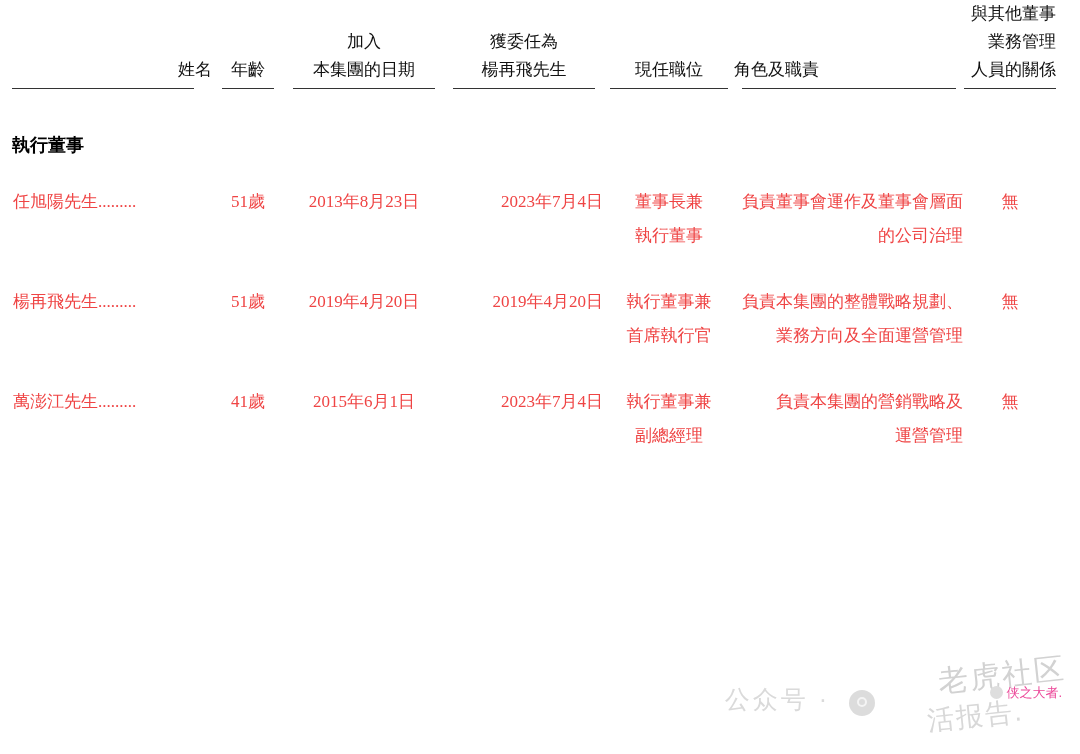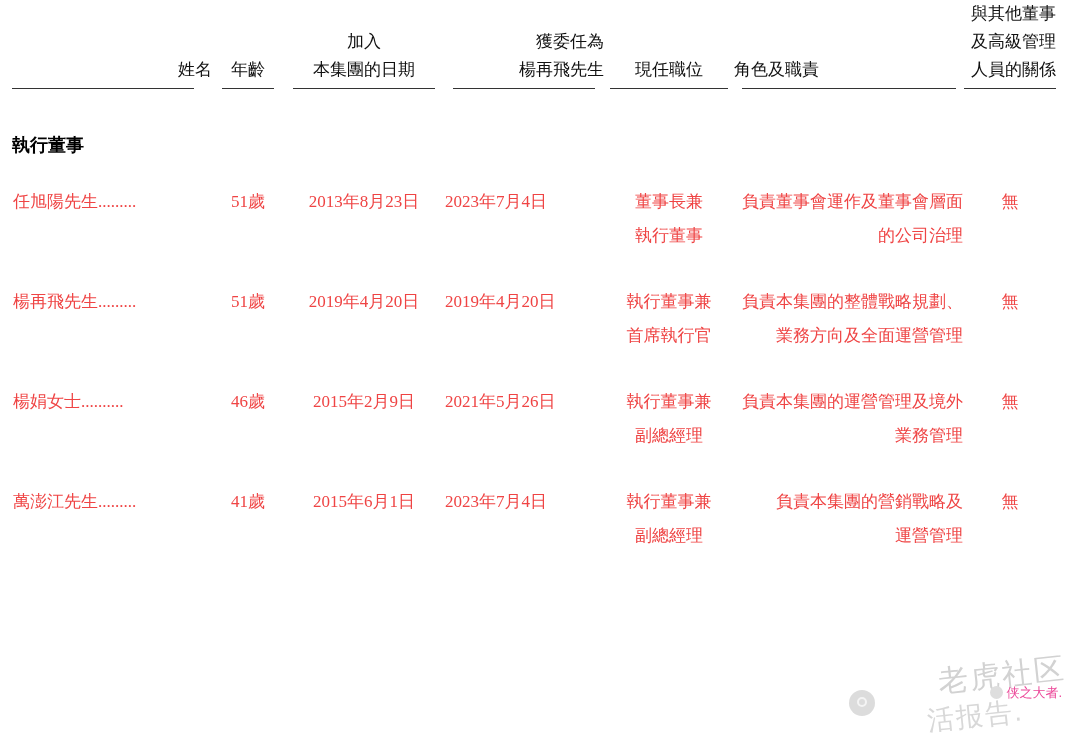--- a/index.html
+++ b/index.html
@@ -46,21 +46,21 @@
   col.c-age    { width: 72px; }
   col.c-join   { width: 160px; }
   col.c-appt   { width: 160px; }
   col.c-pos    { width: 130px; }
   col.c-role   { width: 230px; }
   col.c-rel    { width: 92px; }
 
   th.name-h   { text-align: right; }
   th.age-h    { text-align: center; }
   th.join-h   { text-align: center; }
-  th.appt-h   { text-align: right; }
+  th.appt-h   { text-align: center; }
   th.pos-h    { text-align: center; }
   th.role-h   { text-align: left; }
   th.rel-h    { text-align: right; }
 
   th .rule {
     display: block;
     border-bottom: 1px solid #333;
     height: 0;
     margin-top: 4px;
   }
@@ -82,21 +82,21 @@
     vertical-align: top;
     font-size: 17px;
     line-height: 34px;
     padding-top: 22px;
     padding-bottom: 10px;
     color: #ef4444;
   }
   td.name   { text-align: left; white-space: nowrap; letter-spacing: 0px; }
   td.age    { text-align: center; }
   td.join   { text-align: center; }
-  td.appt   { text-align: left; }
+  td.appt   { text-align: right; }
   td.pos    { text-align: center; }
   td.role   { text-align: right; }
   td.rel    { text-align: center; }
   td.rel .rel-inner { display: block; }
 
   .mline { display: block; }
   td.pos .mline:last-child,
   td.role .mline:last-child { }
 
   
@@ -224,21 +224,21 @@
         </th>
         <th class="role-h">
           <span class="hdr-cell-inner">
             <span class="hdr-line">角色及職責</span>
           </span>
           <span class="rule"></span>
         </th>
         <th class="rel-h">
           <span class="hdr-cell-inner">
             <span class="hdr-line">與其他董事</span>
-            <span class="hdr-line">及高級管理</span>
+            <span class="hdr-line">業務管理</span>
             <span class="hdr-line">人員的關係</span>
           </span>
           <span class="rule"></span>
         </th>
       </tr>
     </thead>
     <tbody>
 
       <tr class="section-row">
         <td colspan="7">執行董事</td>
@@ -273,37 +273,20 @@
         </td>
         <td class="role">
           <span class="mline">負責本集團的整體戰略規劃、</span>
           <span class="mline">業務方向及全面運營管理</span>
         </td>
         <td class="rel">
           <span class="rel-inner">無</span>
         </td>
       </tr>
 
-      <tr class="person-row">
-        <td class="name">楊娟女士..........</td>
-        <td class="age">46歲</td>
-        <td class="join">2015年2月9日</td>
-        <td class="appt">2021年5月26日</td>
-        <td class="pos">
-          <span class="mline">執行董事兼</span>
-          <span class="mline">副總經理</span>
-        </td>
-        <td class="role">
-          <span class="mline">負責本集團的運營管理及境外</span>
-          <span class="mline">業務管理</span>
-        </td>
-        <td class="rel">
-          <span class="rel-inner">無</span>
-        </td>
-      </tr>
 
       <tr class="person-row">
         <td class="name">萬澎江先生.........</td>
         <td class="age">41歲</td>
         <td class="join">2015年6月1日</td>
         <td class="appt">2023年7月4日</td>
         <td class="pos">
           <span class="mline">執行董事兼</span>
           <span class="mline">副總經理</span>
         </td>
@@ -313,19 +296,20 @@
         </td>
         <td class="rel">
           <span class="rel-inner">無</span>
         </td>
       </tr>
 
     </tbody>
   </table>
 
   <div class="wm-badge"></div>
+  <div class="wm wm-gzh">公众号 ·</div>
   <div class="wm wm-main">老虎社区</div>
   <div class="wm wm-sub">活报告.</div>
   <div class="wm-tag">
     <span class="dot"></span><span>侠之大者.</span>
   </div>
 
 </div>
 
 </body></html>

